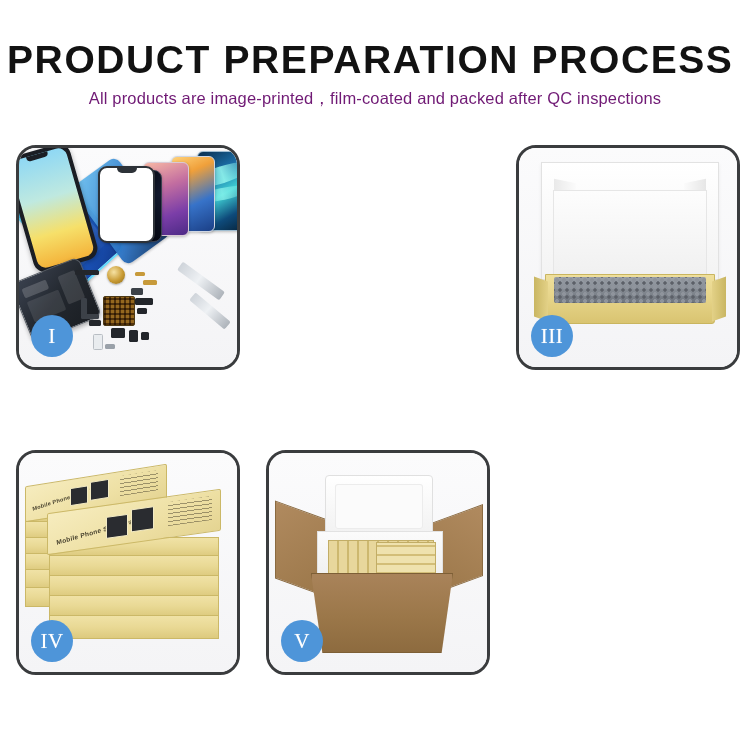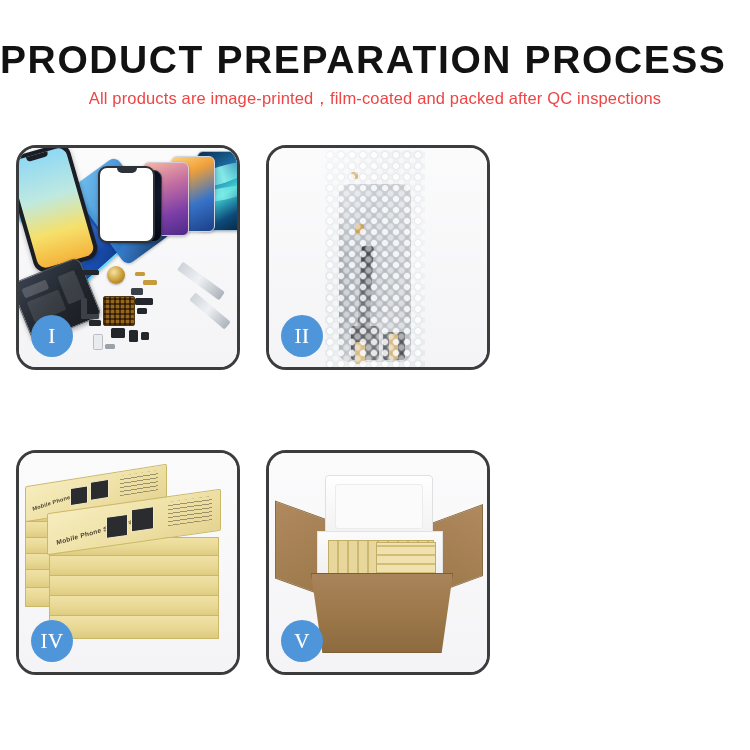--- a/index.html
+++ b/index.html
@@ -27,29 +27,30 @@
     position: absolute;
     left: 0; top: 40px;
     width: 726px;
     font-size: 39px;
     font-weight: 700;
     letter-spacing: 1.6px;
     color: #121212;
     font-family: "Liberation Sans", sans-serif;
     white-space: nowrap;
     line-height: 1;
+    padding-left: 7px;
   }
   .page-subtitle {
     position: absolute;
     left: 0; top: 90px;
     width: 750px;
     font-size: 16.5px;
     font-weight: 400;
     letter-spacing: 0.15px;
-    color: #ef4444;
+    color: #701a75;
     font-family: "Liberation Sans", sans-serif;
     white-space: nowrap;
     line-height: 1;
   }
 
   
   .grid {
     position: absolute;
     left: 0; top: 0;
     width: 750px;
@@ -453,39 +454,36 @@
       <div class="part wh" style="left:74px; top:186px; width:8px; height:14px;"></div>
       <div class="part lt" style="left:86px; top:196px; width:10px; height:5px;"></div>
       <div class="part dk" style="left:70px; top:172px; width:12px; height:6px;"></div>
 
       <div class="tool"></div>
       <div class="tool tool2"></div>
     </div>
     <div class="badge">I</div>
   </div>
 
-  <div class="panel r0 c1">
+
+  <div class="panel r0 c2">
     <div class="panel-stage">
-      <div class="p2-wrap">
-        <div class="p2-item"></div>
-        <div class="p2-flex"></div>
-        <div class="p2-blob" style="left:26px; top:176px; width:28px; height:34px;"></div>
-        <div class="p2-blob" style="left:58px; top:182px; width:22px; height:28px;"></div>
-        <div class="p2-gold" style="left:30px; top:192px; width:10px; height:22px;"></div>
-        <div class="p2-gold" style="left:64px; top:184px; width:9px; height:26px;"></div>
-        <div class="p2-gold" style="left:30px; top:74px; width:9px; height:9px;"></div>
-        <div class="p2-gold" style="left:26px; top:22px; width:7px; height:7px;"></div>
-        <div class="bubbles"></div>
-        <div class="bubbles off"></div>
-        <div class="p2-sheen"></div>
+      <div class="p3-lid">
+        <div class="p3-lid-l"></div>
+        <div class="p3-lid-r"></div>
+      </div>
+      <div class="p3-foam"></div>
+      <div class="p3-tray">
+        <div class="p3-tray-side-l"></div>
+        <div class="p3-tray-side-r"></div>
+        <div class="p3-parts"></div>
       </div>
     </div>
-    <div class="badge">II</div>
+    <div class="badge">III</div>
   </div>
-
 
   <div class="panel r1 c0">
     <div class="panel-stage">
 
       <div class="bx" style="left:6px; top:54px; width:118px; height:14px;"></div>
       <div class="bx" style="left:6px; top:68px; width:118px; height:16px;"></div>
       <div class="bx" style="left:6px; top:84px; width:118px; height:16px;"></div>
       <div class="bx" style="left:6px; top:100px; width:118px; height:16px;"></div>
       <div class="bx" style="left:6px; top:116px; width:118px; height:18px;"></div>
       <div class="bx" style="left:6px; top:134px; width:118px; height:18px;"></div>

